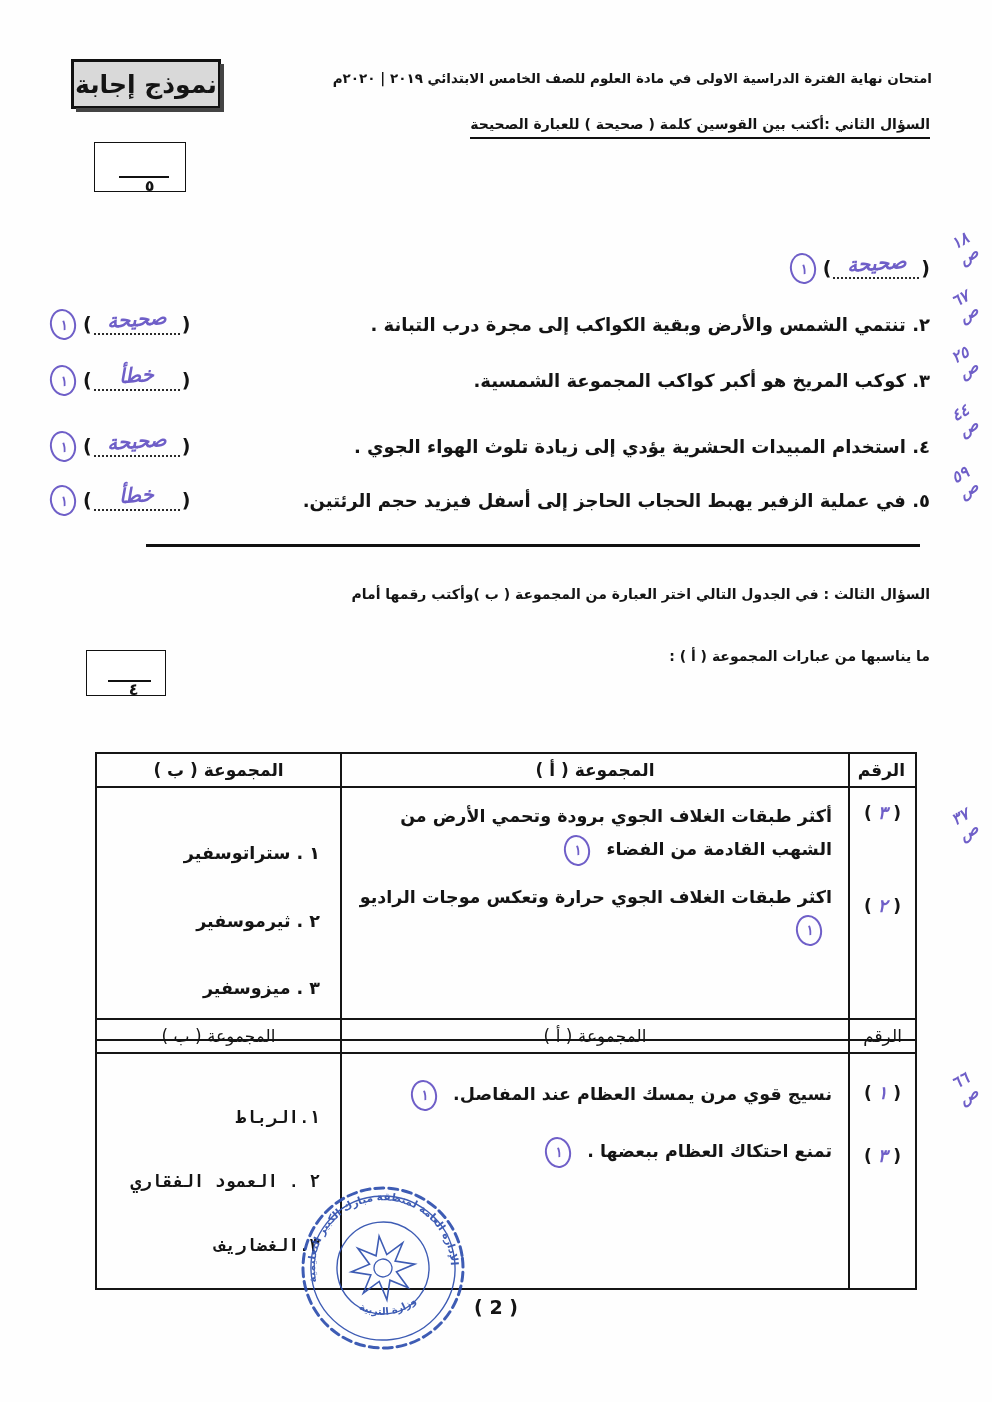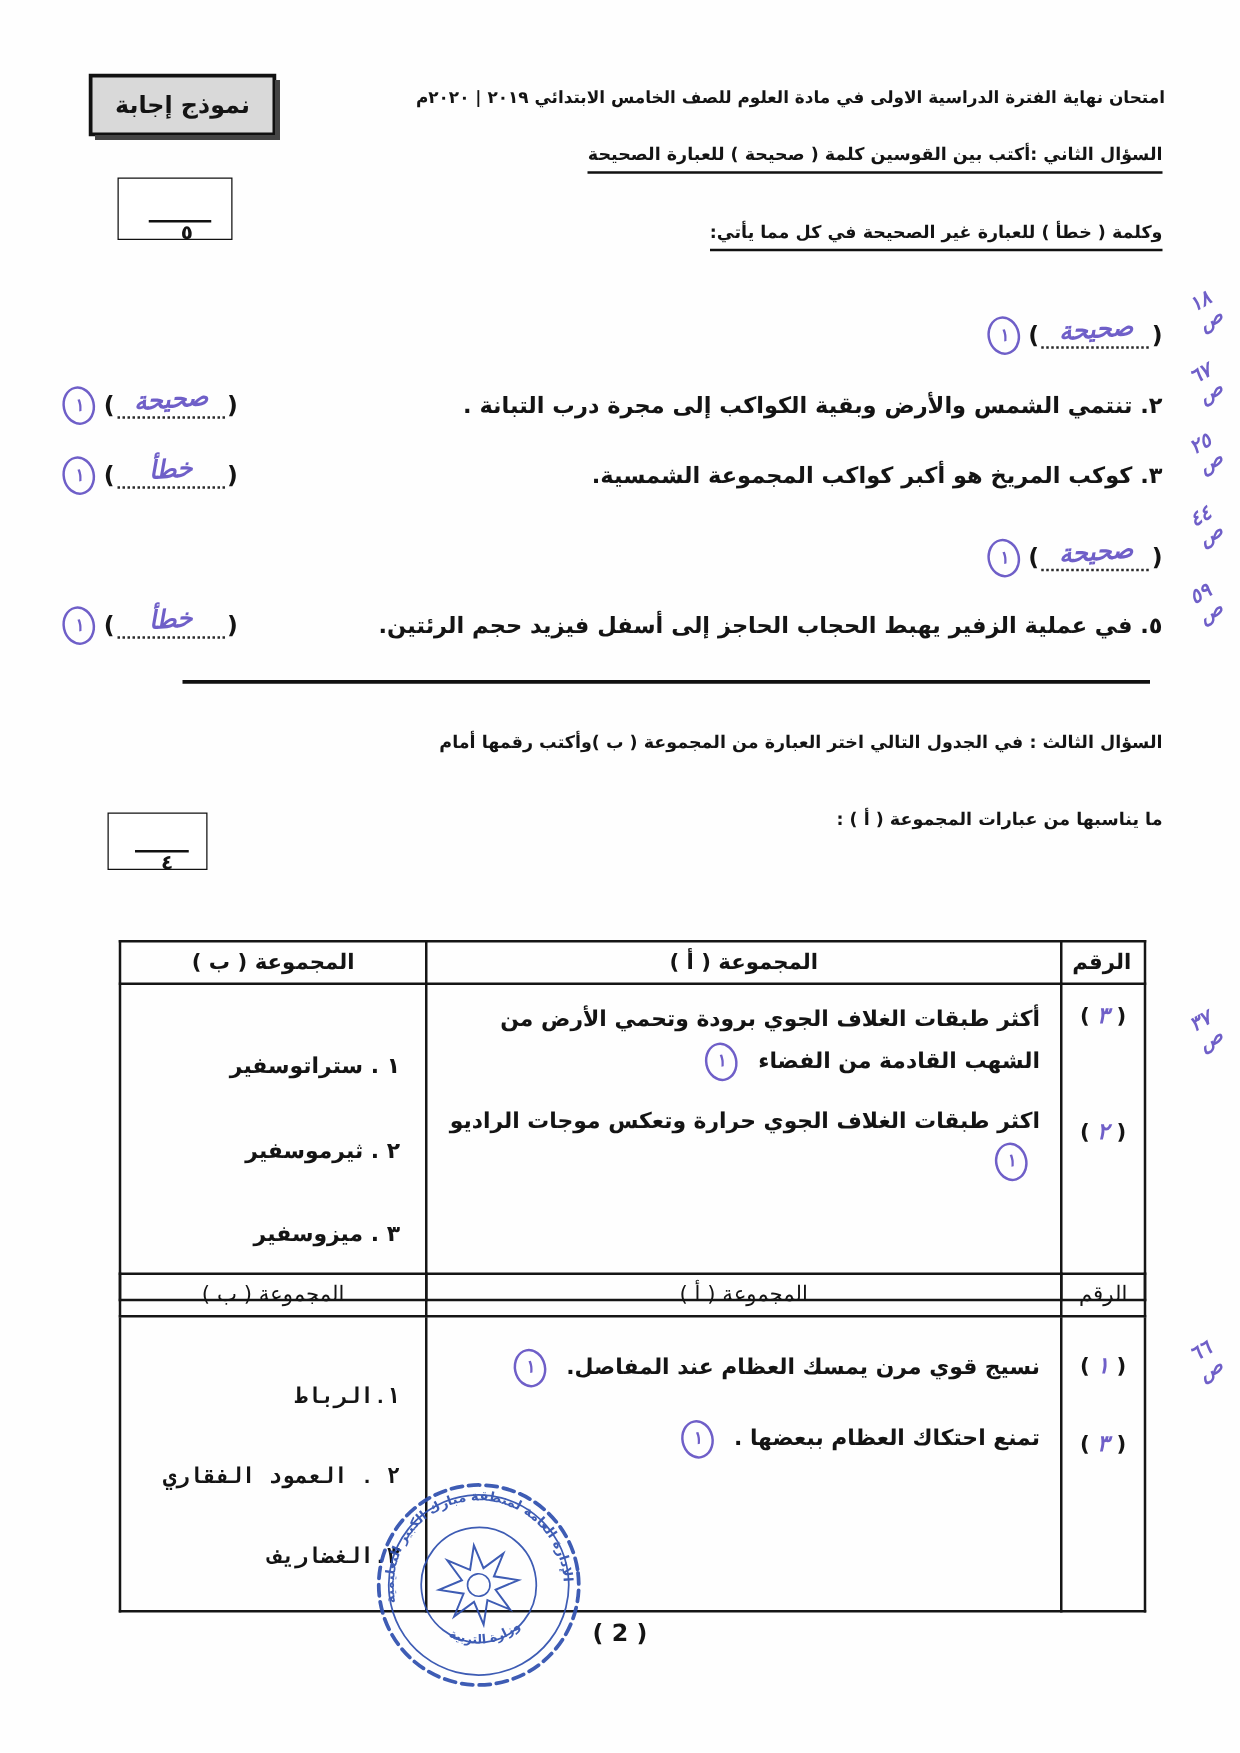--- a/index.html
+++ b/index.html
@@ -10,21 +10,21 @@
     direction:rtl; overflow:hidden;
   }
 
   
   .exam-header { position:absolute; top:70px; right:60px; font-size:13.5px; font-weight:bold; letter-spacing:0; }
 
   .model-box {
     position:absolute; left:72px; top:60px; width:148px; height:48px;
     background:#d9d9d9; border:2px solid #111; box-shadow:4px 4px 0 #444, 0 0 0 1px #111;
     display:flex; align-items:center; justify-content:center;
-    font-weight:bold; font-size:19px;
+    font-weight:bold; font-size:25px;
   }
 
   .score-box { position:absolute; border:1.6px solid #111; background:#fff; }
   .score-box .score-line { position:absolute; bottom:13px; right:18%; width:55%; border-bottom:2px solid #111; }
   .score-box .score-num { position:absolute; bottom:-4px; right:34%; font-weight:bold; font-size:16px; }
   .score-q2 { left:94px; top:142px; width:92px; height:50px; }
   .score-q3 { left:86px; top:650px; width:80px; height:46px; }
 
   .q-title { position:absolute; right:62px; font-size:14px; font-weight:bold; white-space:nowrap; }
   .underlined { border-bottom:2.6px solid #111; padding-bottom:5px; }
@@ -109,21 +109,20 @@
   <div class="model-box">
     <span>نموذج إجابة</span>
   </div>
 
   <div class="score-box score-q2">
     <span class="score-line"></span>
     <span class="score-num">٥</span>
   </div>
 
   <div class="q-title underlined" style="top:116px;">السؤال الثاني :أكتب بين القوسين كلمة ( صحيحة ) للعبارة الصحيحة</div>
-  <div class="q-title underlined" style="top:178px;">وكلمة ( خطأ ) للعبارة غير الصحيحة في كل مما يأتي:</div>
 
   <div class="q2-item" style="top:248px;">
     <span class="ansgroup">
       <span class="ansparen">
           <span class="dotline"><span class="hand">صحيحة</span></span>
         </span>
       <span class="mark-circle">
           <span>١</span>
         </span>
     </span>
@@ -144,20 +143,21 @@
     <span class="ansgroup">
       <span class="ansparen">
           <span class="dotline"><span class="hand">خطأ</span></span>
         </span>
       <span class="mark-circle">
           <span>١</span>
         </span>
     </span>
   </div>
   <div class="q2-item" style="top:426px;">
+    <span class="stmt">٤.  استخدام المبيدات الحشرية يؤدي إلى زيادة تلوث الهواء الجوي .</span>
     <span class="ansgroup">
       <span class="ansparen">
           <span class="dotline"><span class="hand">صحيحة</span></span>
         </span>
       <span class="mark-circle">
           <span>١</span>
         </span>
     </span>
   </div>
   <div class="q2-item" style="top:480px;">

